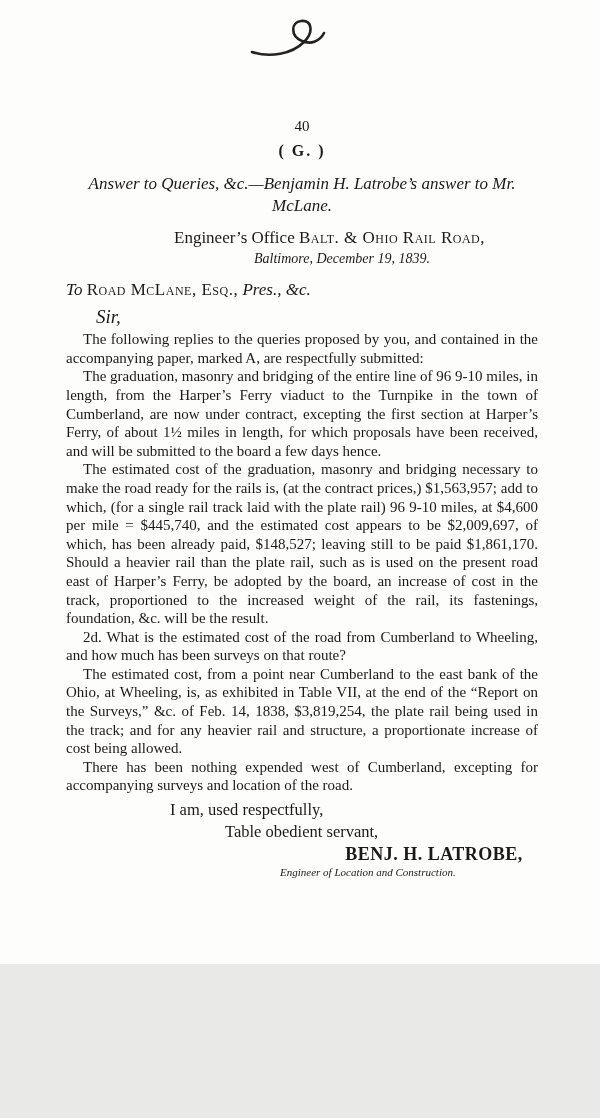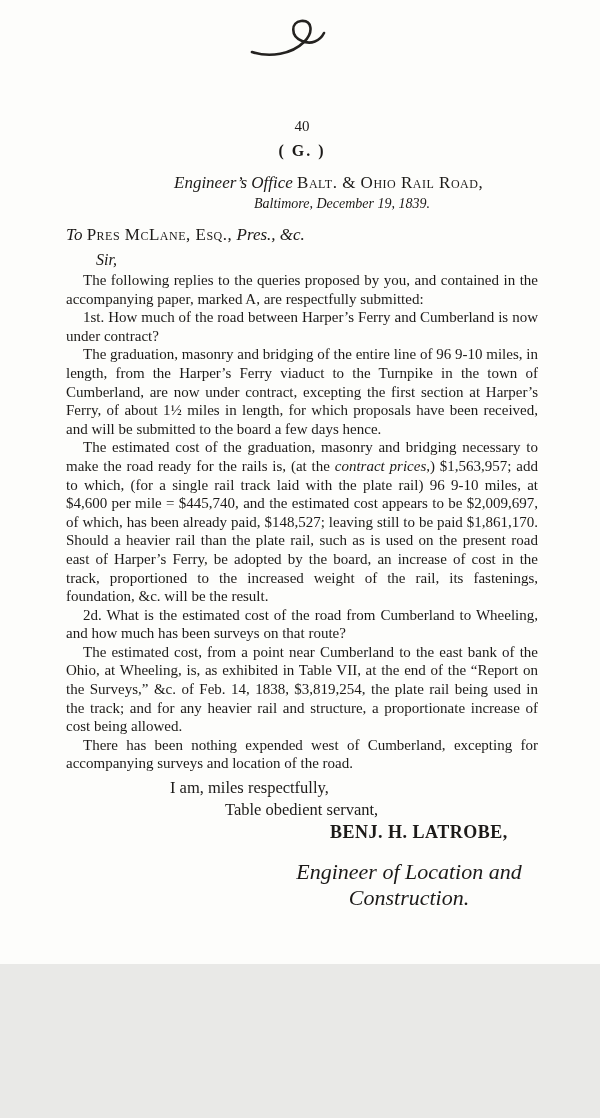--- a/index.html
+++ b/index.html
@@ -52,46 +52,46 @@
     margin-bottom: 13px;
   }
   .to-line {
     font-size: 17px;
     font-style: italic;
     margin-bottom: 6px;
   }
   .sir {
     margin-left: 30px;
     font-style: italic;
-    font-size: 16px;
+    font-size: 19px;
     margin-bottom: 2px;
   }
-  .italic { font-style: italic; }
+  .italic { }
   .smallcaps { font-variant: small-caps; font-style: normal; letter-spacing: 0.5px; }
   .body p {
     font-size: 15px;
     line-height: 1.24;
     text-align: justify;
     text-indent: 17px;
   }
   .closing { margin-top: 5px; font-size: 16.5px; }
   .closing-line1 { margin-left: 104px; margin-bottom: 2px; }
   .closing-line2 { margin-left: 159px; margin-bottom: 2px; }
   .signature {
     margin-left: 264px;
     font-size: 18px;
     font-weight: bold;
     letter-spacing: 0.5px;
-    margin-bottom: 16px;
+    margin-bottom: 1px;
+    text-align: center;
   }
   .signature-title {
     margin-left: 214px;
     font-style: italic;
-    font-size: 22px;
-    text-align: center;
+    font-size: 11px;
   }
   .edge-line {
     position: absolute;
     right: 27px;
     top: 972px;
     width: 1px;
     height: 146px;
     background: #9a9a96;
   }
 </style>
@@ -102,46 +102,47 @@
 
   <svg class="flourish" width="80" height="48" viewBox="0 0 80 48">
     <path d="M 4 40 C 22 46, 44 42, 56 30 C 66 20, 64 8, 53 9 C 43 10, 42 24, 54 29 C 63 33, 72 29, 76 21" fill="none" stroke="#242220" stroke-width="2.6" stroke-linecap="round"></path>
   </svg>
 
   <div class="page-number">40</div>
 
   <div class="section-label">( G. )</div>
 
   <div class="doc-title">
+    <span>Answer to Queries, &amp;c.—Benjamin H. Latrobe’s answer to Mr.</span>
+    <span>McLane.</span>
   </div>
 
   <div class="office-line">
     <span class="italic">Engineer’s Office </span><span class="smallcaps">Balt. &amp; Ohio Rail Road,</span>
   </div>
 
   <div class="dateline">Baltimore, December 19, 1839.</div>
 
   <div class="to-line">
-    <span class="italic">To </span><span class="smallcaps">Pres McLane, Esq.,</span><span class="italic"> Pres., &amp;c.</span>
+    <span class="italic">To </span><span class="smallcaps">Road McLane, Esq.,</span><span class="italic"> Pres., &amp;c.</span>
   </div>
 
   <div class="sir">Sir,</div>
 
   <div class="body">
     <p>The following replies to the queries proposed by you, and contained in the accompanying paper, marked A, are respectfully submitted:</p>
-    <p>1st. How much of the road between Harper’s Ferry and Cumberland is now under contract?</p>
     <p>The graduation, masonry and bridging of the entire line of 96 9-10 miles, in length, from the Harper’s Ferry viaduct to the Turnpike in the town of Cumberland, are now under contract, excepting the first section at Harper’s Ferry, of about 1½ miles in length, for which proposals have been received, and will be submitted to the board a few days hence.</p>
     <p><span>The estimated cost of the graduation, masonry and bridging necessary to make the road ready for the rails is, (at the </span><span class="italic">contract prices</span><span>,) $1,563,957; add to which, (for a single rail track laid with the plate rail) 96 9-10 miles, at $4,600 per mile = $445,740, and the estimated cost appears to be $2,009,697, of which, has been already paid, $148,527; leaving still to be paid $1,861,170. Should a heavier rail than the plate rail, such as is used on the present road east of Harper’s Ferry, be adopted by the board, an increase of cost in the track, proportioned to the increased weight of the rail, its fastenings, foundation, &amp;c. will be the result.</span></p>
     <p>2d. What is the estimated cost of the road from Cumberland to Wheeling, and how much has been surveys on that route?</p>
     <p>The estimated cost, from a point near Cumberland to the east bank of the Ohio, at Wheeling, is, as exhibited in Table VII, at the end of the “Report on the Surveys,” &amp;c. of Feb. 14, 1838, $3,819,254, the plate rail being used in the track; and for any heavier rail and structure, a proportionate increase of cost being allowed.</p>
     <p>There has been nothing expended west of Cumberland, excepting for accompanying surveys and location of the road.</p>
   </div>
 
   <div class="closing">
-    <div class="closing-line1">I am, miles respectfully,</div>
+    <div class="closing-line1">I am, used respectfully,</div>
     <div class="closing-line2">Table obedient servant,</div>
     <div class="signature">BENJ. H. LATROBE,</div>
     <div class="signature-title">Engineer of Location and Construction.</div>
   </div>
 
   <div class="edge-line"></div>
 
 </div>
 
 </body></html>

